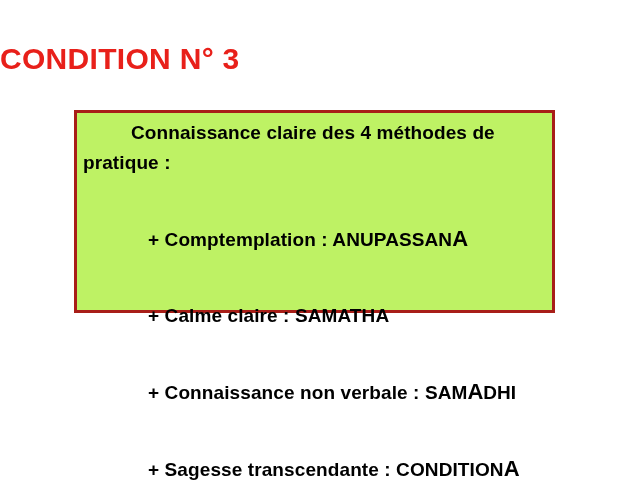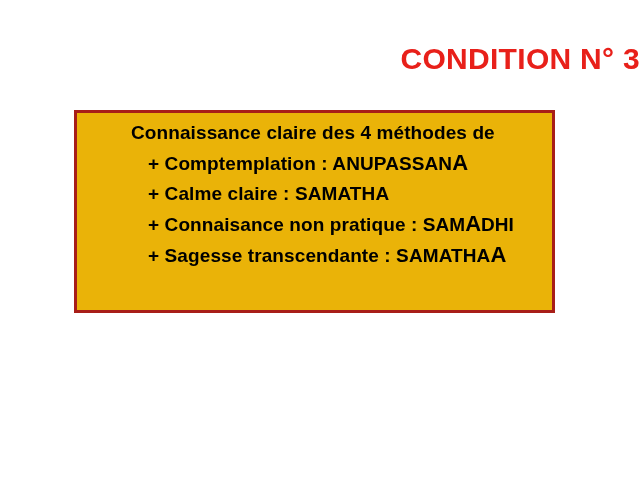--- a/index.html
+++ b/index.html
@@ -14,38 +14,38 @@
     overflow: hidden;
     position: relative;
   }
 
   
   .slide-title {
     position: absolute;
     top: 42px;
     left: 0;
     width: 640px;
-    text-align: right;
+    text-align: left;
     font-size: 30px;
     font-weight: bold;
     letter-spacing: 0.3px;
     color: #e8201a;
     white-space: nowrap;
   }
 
   
   .content-box {
     position: absolute;
     left: 74px;
     top: 110px;
     width: 481px;
     height: 203px;
     border: 3px solid #a81e18;
     box-sizing: border-box;
-    background: #eab308;
+    background: #bef264;
   }
 
   .box-inner {
     position: absolute;
     left: 6px;
     top: 5px;
     right: 4px;
   }
 
   .text-line {
@@ -56,35 +56,37 @@
     white-space: nowrap;
     letter-spacing: 0.1px;
   }
 
   .indent-first {
     text-indent: 48px;
   }
 
   .indent-bullet {
     text-indent: 65px;
+    margin-top: 46px;
   }
 
   
   .emph {
     font-weight: bold;
     font-size: 22px;
     letter-spacing: -0.2px;
   }
 </style>
 </head>
 <body>
 
 <div class="slide-title">CONDITION N° 3</div>
 
 <div class="content-box">
   <div class="box-inner">
       <div class="text-line indent-first"><span>Connaissance claire des 4 méthodes de</span></div>
+      <div class="text-line"><span>pratique :</span></div>
       <div class="text-line indent-bullet"><span>+ Comptemplation : ANUPASSAN</span><span class="emph">A</span></div>
       <div class="text-line indent-bullet"><span>+ Calme claire : SAMATHA</span></div>
-      <div class="text-line indent-bullet"><span>+ Connaisance non pratique : SAM</span><span class="emph">A</span><span>DHI</span></div>
-      <div class="text-line indent-bullet"><span>+ Sagesse transcendante : SAMATHA</span><span class="emph">A</span></div>
+      <div class="text-line indent-bullet"><span>+ Connaissance non verbale : SAM</span><span class="emph">A</span><span>DHI</span></div>
+      <div class="text-line indent-bullet"><span>+ Sagesse transcendante : CONDITION</span><span class="emph">A</span></div>
     </div>
 </div>
 
 </body></html>

